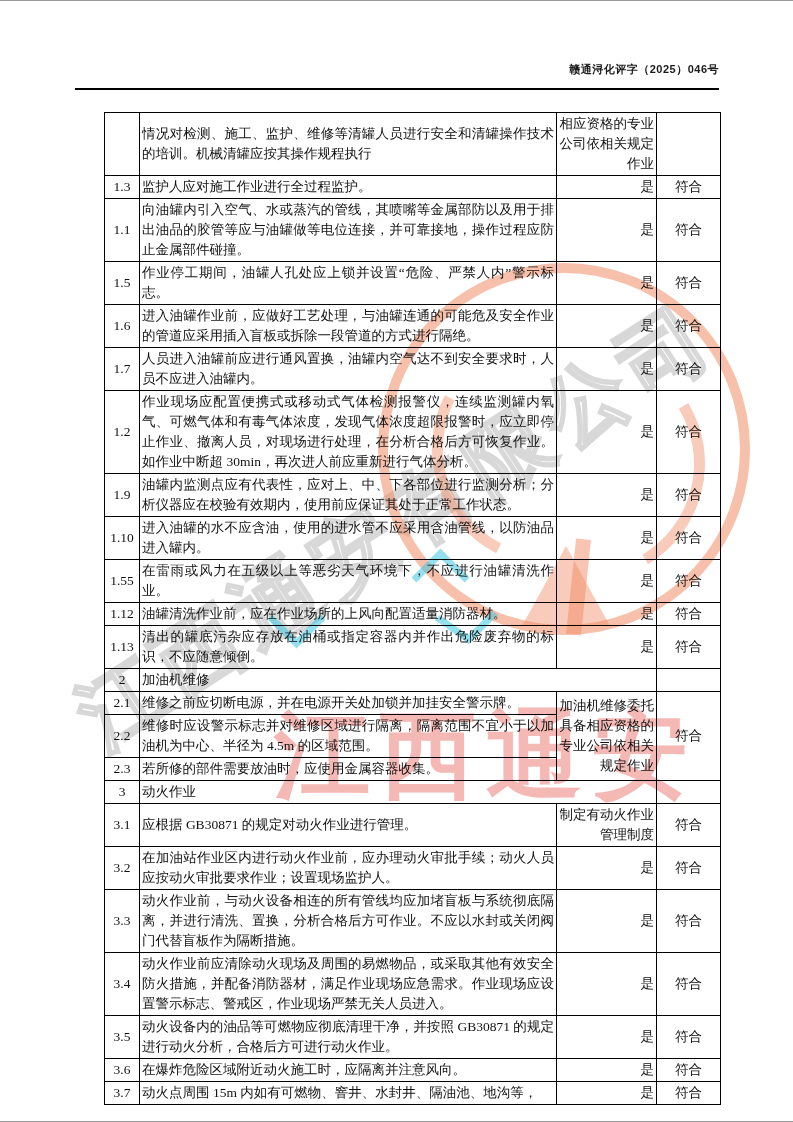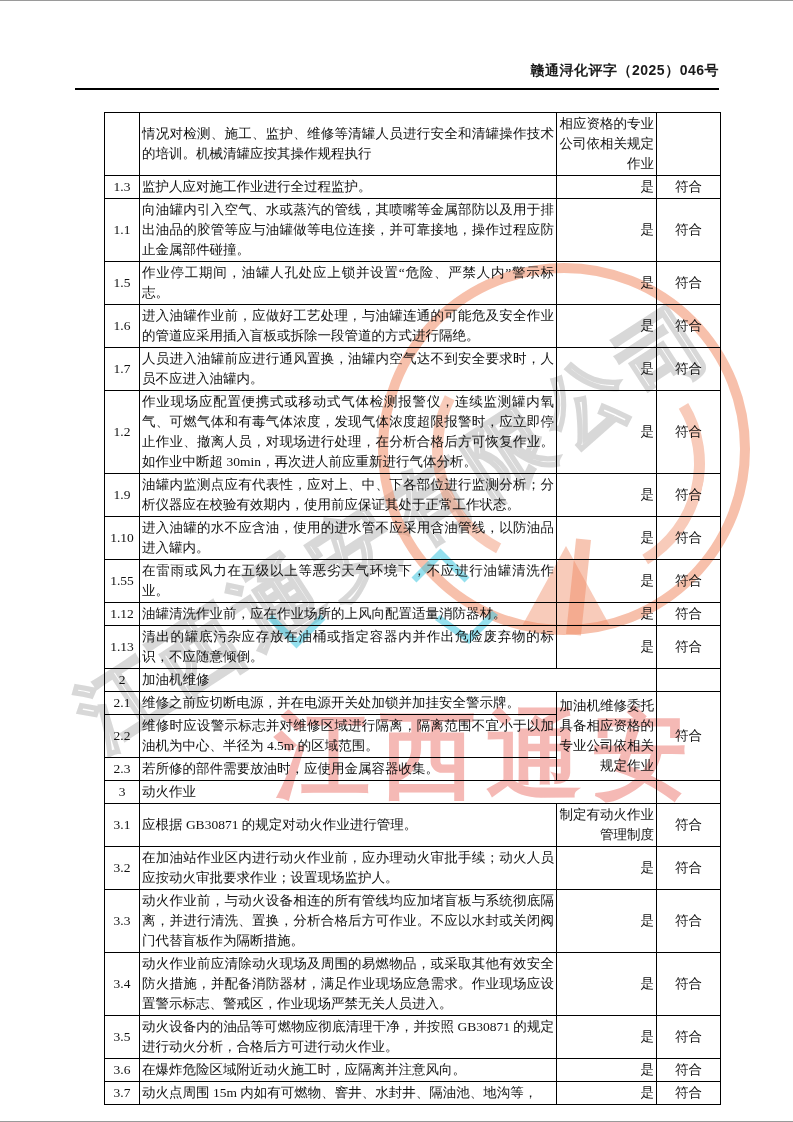--- a/index.html
+++ b/index.html
@@ -9,21 +9,21 @@
     overflow:hidden;border-top:1px solid #9a9a9a;border-bottom:1px solid #9a9a9a;
     box-sizing:border-box;
   }
   .page{position:absolute;inset:0;}
   
   .hdr-left{
     position:absolute;left:104px;top:61px;font-size:14px;font-weight:bold;
     font-family:"Liberation Sans","DejaVu Sans",sans-serif;letter-spacing:.5px;
   }
   .hdr-right{
-    position:absolute;right:74px;top:61px;font-size:14px;font-weight:bold;
+    position:absolute;right:74px;top:61px;font-size:11px;font-weight:bold;
     font-family:"Liberation Sans","DejaVu Sans",sans-serif;letter-spacing:.5px;
   }
   .hdr-rule{
     position:absolute;left:75px;top:87px;width:644px;height:0;
     border-top:2px solid #000;
   }
   
   .wm{position:absolute;inset:0;pointer-events:none;z-index:0;}
   .wm-gray{
     position:absolute;left:6px;top:468px;width:780px;text-align:center;

